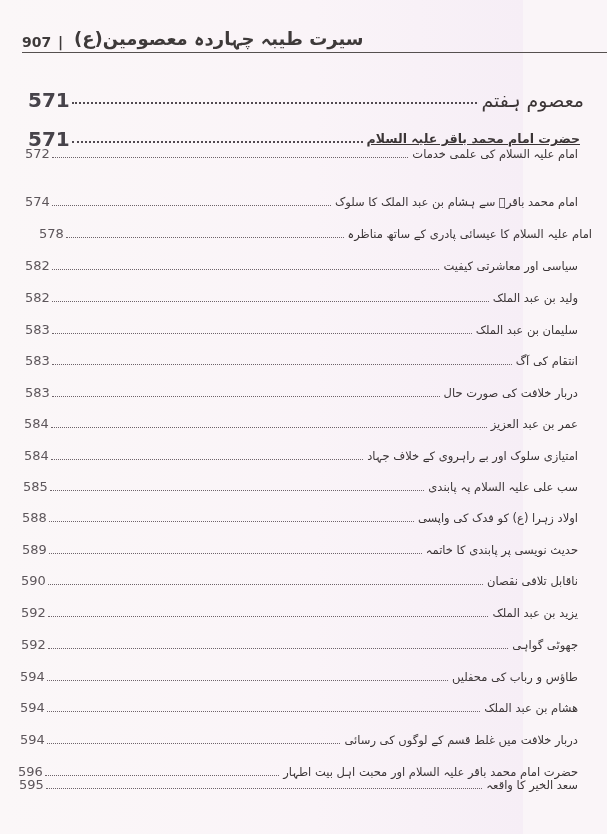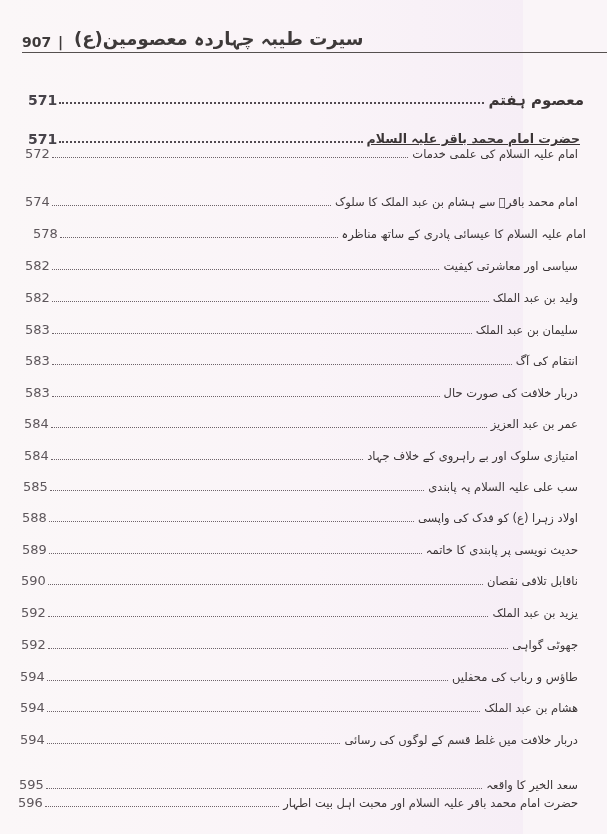--- a/index.html
+++ b/index.html
@@ -88,25 +88,25 @@
       font-family: "DejaVu Sans", sans-serif;
       font-size: 11.5px;
       color: #3b3536;
       white-space: nowrap;
       line-height: 16px;
     }
     .row.chapter .pg,
     .row.section .pg {
       font-weight: bold;
       color: #47434a;
-      font-size: 14px;
+      font-size: 20px;
     }
     .row.chapter .title {
-      font-weight: bold;
-      font-size: 15px;
+      font-weight: normal;
+      font-size: 19px;
       color: #3b3536;
       margin-top: 18px;
     }
     .row.section .title {
       font-weight: bold;
       font-size: 12.5px;
       text-decoration: underline;
     }
     .row.chapter .dots,
     .row.section .dots {
@@ -143,21 +143,21 @@
       <span class="dots"></span>
       <span class="title">امام علیہ السلام کی علمی خدمات</span>
     </div>
 
     <div class="row" style="left:25px; width:553px; top:188px;">
       <span class="pg">574</span>
       <span class="dots"></span>
       <span class="title">امام محمد باقرؑ سے ہشام بن عبد الملک کا سلوک</span>
     </div>
 
-    <div class="row" style="left:33px; width:553px; top:220px;">
+    <div class="row" style="left:39px; width:553px; top:220px;">
       <span class="pg">578</span>
       <span class="dots"></span>
       <span class="title">امام علیہ السلام کا عیسائی پادری کے ساتھ مناظرہ</span>
     </div>
 
     <div class="row" style="left:25px; width:553px; top:252px;">
       <span class="pg">582</span>
       <span class="dots"></span>
       <span class="title">سیاسی اور معاشرتی کیفیت</span>
     </div>
@@ -251,20 +251,20 @@
       <span class="dots"></span>
       <span class="title">دربار خلافت میں غلط قسم کے لوگوں کی رسائی</span>
     </div>
 
     <div class="row" style="left:19px; width:559px; top:757px;margin-top:14px;">
       <span class="pg">595</span>
       <span class="dots"></span>
       <span class="title">سعد الخیر کا واقعہ</span>
     </div>
 
-    <div class="row" style="left:18px; width:560px; top:789px;">
+    <div class="row" style="left:18px; width:560px; top:758px;">
       <span class="pg">596</span>
       <span class="dots"></span>
       <span class="title">حضرت امام محمد باقر علیہ السلام اور محبت اہل بیت اطہار</span>
     </div>
 
   </div>
 </div>
 
 </body></html>

